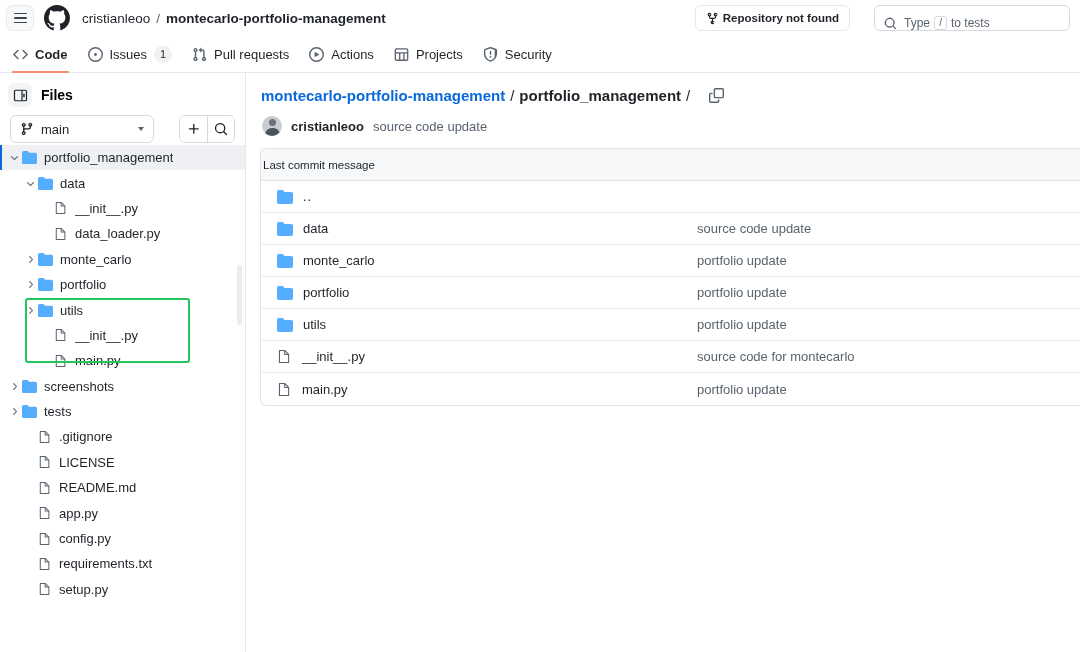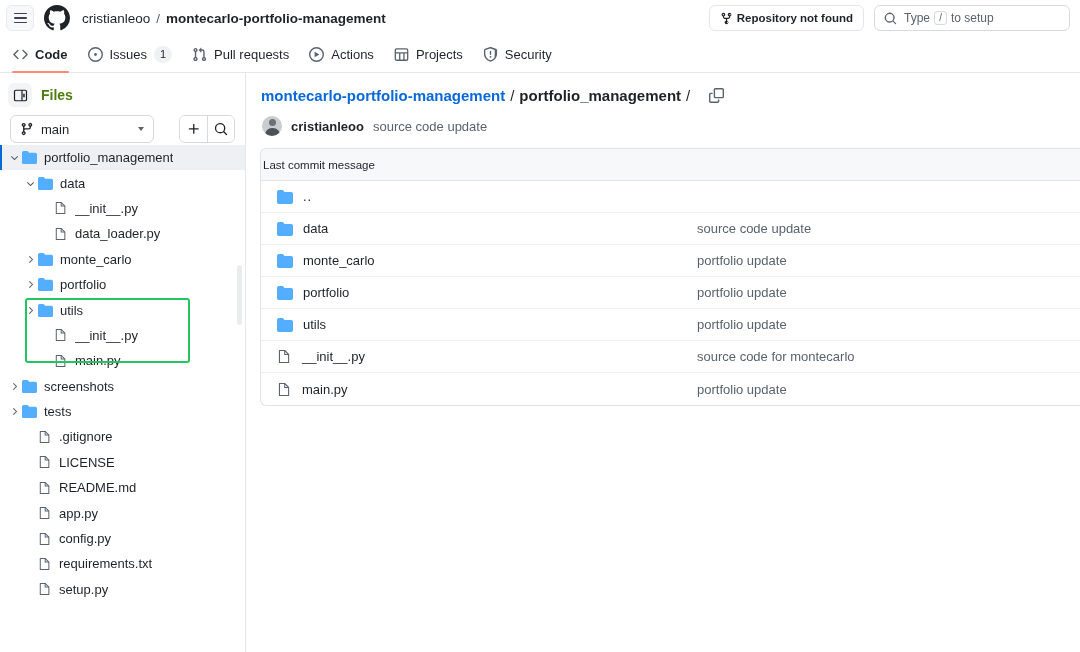--- a/index.html
+++ b/index.html
@@ -42,37 +42,37 @@
     display: flex; align-items: center;
     font-size: 13.5px;
     white-space: nowrap;
   }
   .bc-owner { color: #1f2328; cursor: pointer; }
   .bc-sep { color: #59636e; margin: 0 6px; }
   .bc-repo { color: #1f2328; font-weight: bold; cursor: pointer; }
 
   .header-right {
     margin-left: auto;
-    display: flex; align-items: center; gap: 10px;
+    display: flex; align-items: center; gap: 24px;
   }
   .repo-not-found {
     display: flex; align-items: center; gap: 4px;
     height: 26px;
     padding: 0 10px;
     border: 1px solid #e3e6ea;
     border-radius: 6px;
     background: #ffffff;
     font-size: 11.5px;
     font-weight: bold;
     color: #1f2328;
     cursor: pointer;
     white-space: nowrap;
   }
   .search-box {
-    display: flex; align-items: center; gap: 7px;
+    display: flex; align-items: flex-end; gap: 7px;
     width: 196px; height: 26px;
     padding: 0 9px;
     border: 1px solid #d6dade;
     border-radius: 6px;
     background: #ffffff;
     cursor: text;
   }
   .search-box .ph {
     font-size: 12px; color: #59636e;
     display: flex; align-items: center; gap: 4px;
@@ -146,21 +146,21 @@
     padding: 10px 10px 8px 8px;
   }
   .files-toggle {
     width: 24px; height: 24px;
     border-radius: 6px;
     background: #f3f4f6;
     display: flex; align-items: center; justify-content: center;
     cursor: pointer;
     flex: none;
   }
-  .files-title { font-size: 14px; font-weight: bold; color: #4d7c0f; }
+  .files-title { font-size: 14px; font-weight: bold; color: #000000; }
 
   .branch-row {
     display: flex; align-items: flex-end; gap: 25px;
     padding: 0 10px 0 10px;
   }
   .branch-select {
     flex: 1;
     height: 28px;
     display: flex; align-items: center; gap: 7px;
     padding: 0 9px;
@@ -386,21 +386,21 @@
       <span>Repository not found</span>
     </div>
 
     <div class="search-box">
       <svg width="13" height="13" viewBox="0 0 16 16" fill="#59636e" aria-hidden="true">
         <path d="M10.68 11.74a6 6 0 0 1-7.922-8.982 6 6 0 0 1 8.982 7.922l3.04 3.04a.749.749 0 0 1-.326 1.275.749.749 0 0 1-.734-.215ZM11.5 7a4.5 4.5 0 1 0-9 0 4.5 4.5 0 0 0 9 0Z"></path>
       </svg>
       <span class="ph">
         <span>Type</span>
         <span class="kbd-slash">/</span>
-        <span>to setup</span>
+        <span>to tests</span>
       </span>
     </div>
   </div>
 </div>
 
 <div class="nav">
 
   <div class="nav-item active">
     <span class="nav-icon">
       <svg width="15" height="15" viewBox="0 0 16 16" fill="#59636e">

